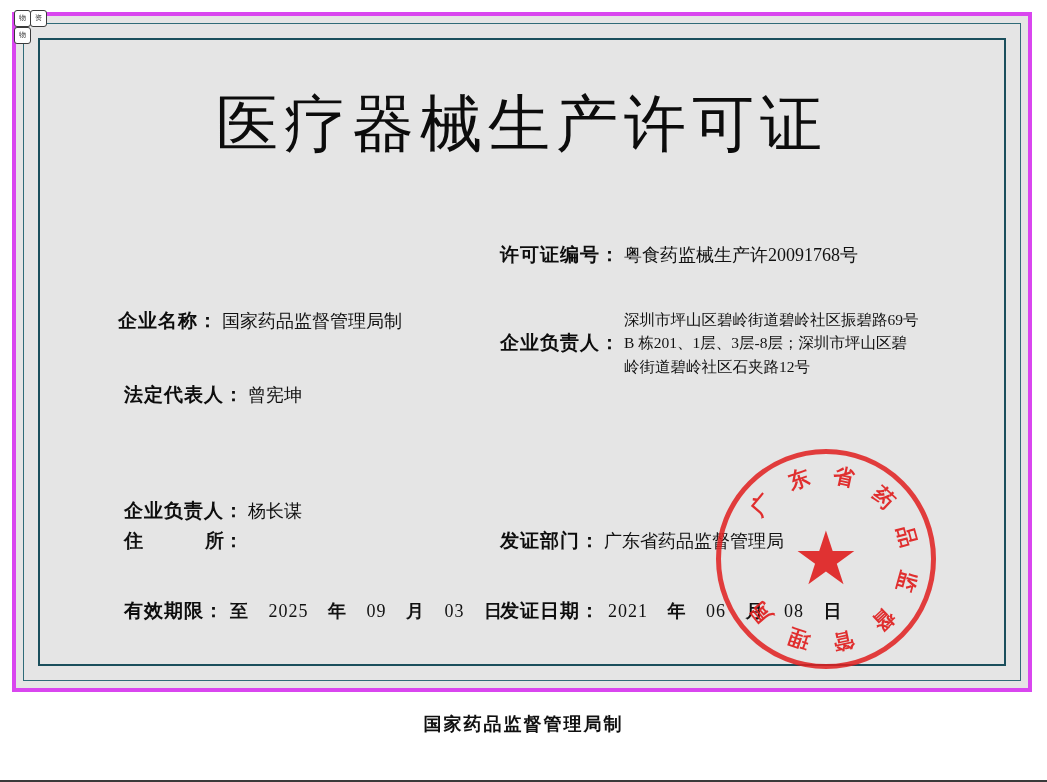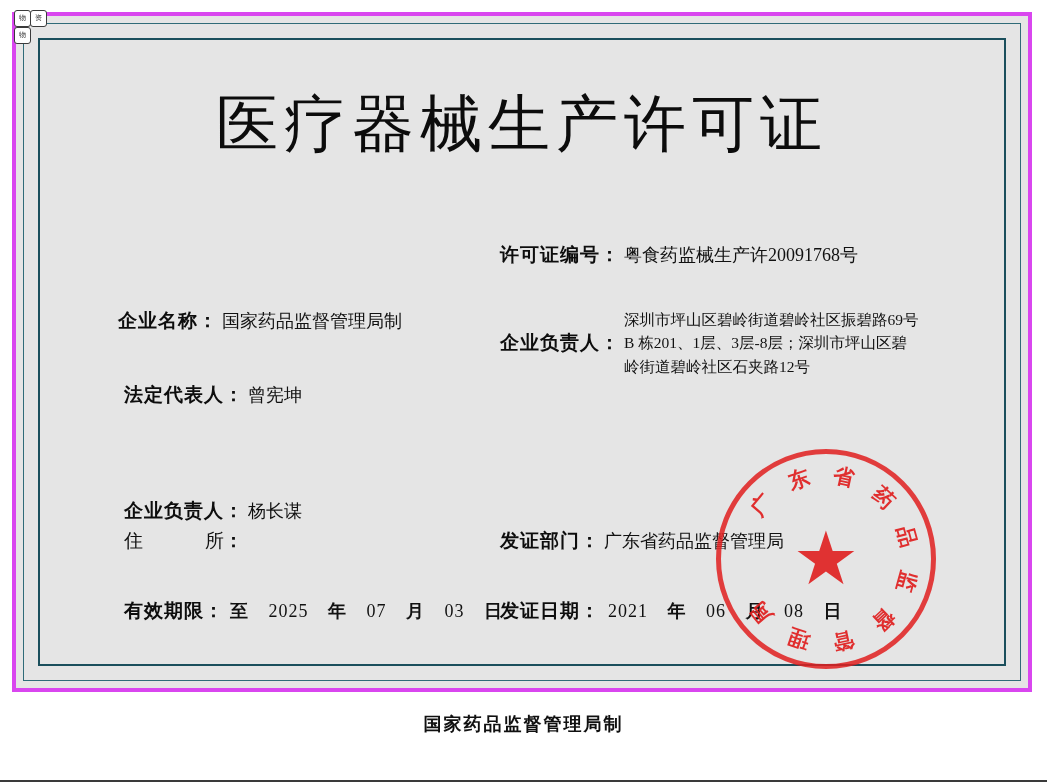--- a/index.html
+++ b/index.html
@@ -121,21 +121,21 @@
     white-space: nowrap;
     color: #0d0d0d;
     letter-spacing: 1px;
   }
   .lbl-spread {
     display: inline-block;
     width: 100px;
     text-align: justify;
     text-align-last: justify;
     font-size: 19px;
-    font-weight: normal;
+    font-weight: bold;
   }
   .val {
     font-size: 18px;
     color: #111111;
     margin-left: 4px;
     line-height: 1.45;
   }
   .val-sm {
     font-size: 15.5px;
     line-height: 1.5;
@@ -254,21 +254,21 @@
         <span class="lbl-spread">住所</span>
         <span class="lbl">：</span>
       </div>
 
       <div class="row" id="row-valid">
         <span class="lbl">有效期限：</span>
         <span class="date-line">
           <span class="unit">至</span>
           <span class="num">2025</span>
           <span class="unit">年</span>
-          <span class="num">07</span>
+          <span class="num">09</span>
           <span class="unit">月</span>
           <span class="num">03</span>
           <span class="unit">日</span>
         </span>
       </div>
 
       <div class="row" id="row-prodaddr">
         <span class="lbl">企业负责人：</span>
         <span class="val val-sm" style="max-width:330px;display:inline-block;">深圳市坪山区碧岭街道碧岭社区振碧路69号 B 栋201、1层、3层-8层；深圳市坪山区碧岭街道碧岭社区石夹路12号</span>
       </div>

